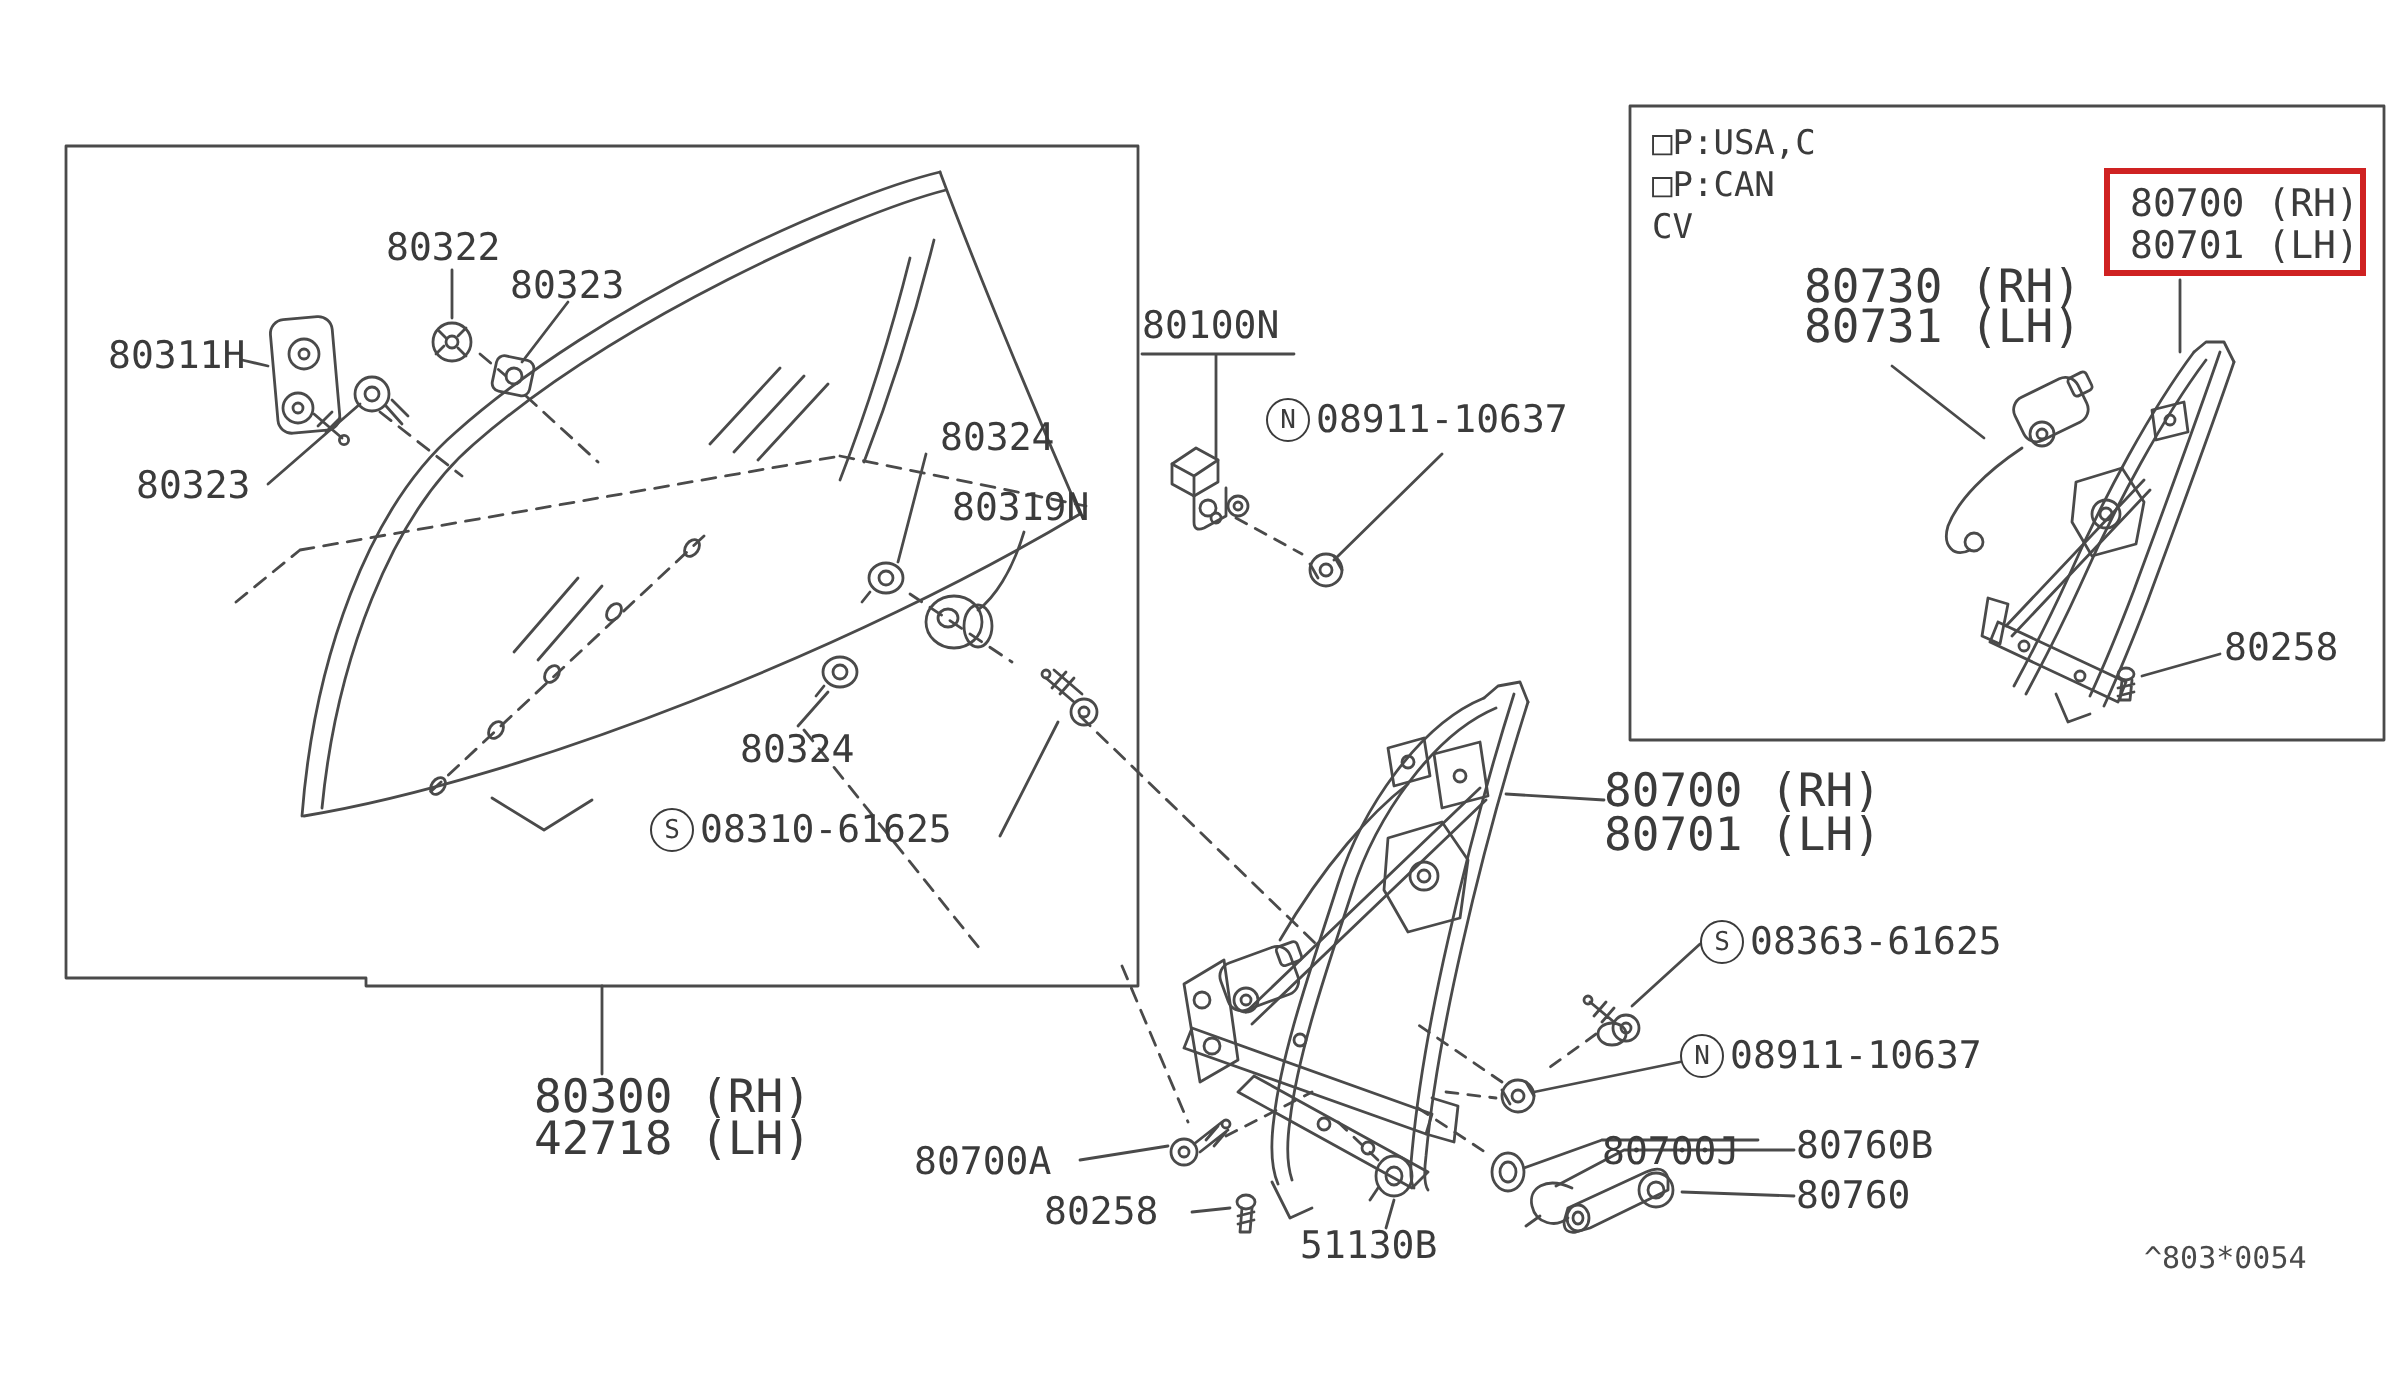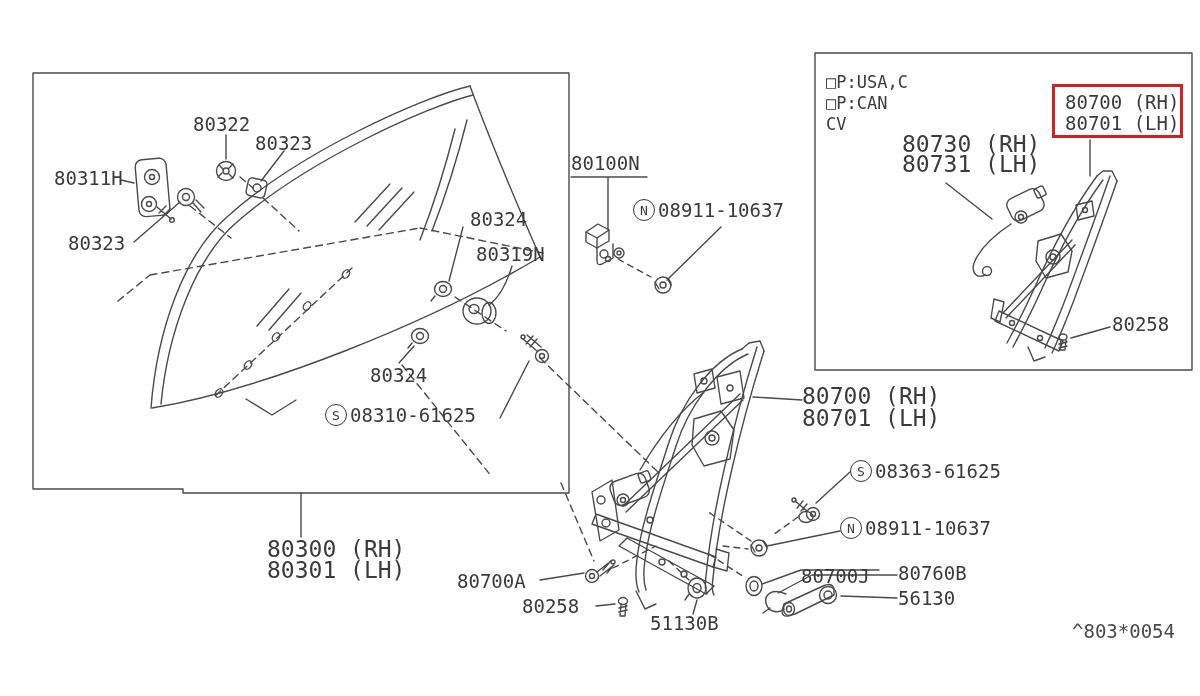--- a/index.html
+++ b/index.html
@@ -9,21 +9,21 @@
   .lbl{position:absolute;font-size:19px;color:#3b3b3b;white-space:nowrap;line-height:21px;
        display:flex;align-items:center;letter-spacing:0px;}
   .lbl-col{position:absolute;font-size:23px;color:#3b3b3b;white-space:nowrap;line-height:21px;}
   .sm{font-size:17px;line-height:21px;}
   .circ{display:inline-flex;align-items:center;justify-content:center;
         width:20px;height:20px;border:1.6px solid #3b3b3b;border-radius:50%;
         font-size:13px;margin-right:3px;flex:0 0 auto;}
   .redbox{position:absolute;left:1052px;top:84px;width:131px;height:54px;
           border:3px solid #cf2222;box-sizing:border-box;padding:5px 0 0 10px;
           font-size:19px;line-height:21px;color:#3b3b3b;}
-  .footer-code{position:absolute;left:1072px;top:620px;font-size:19px;color:#4a4a4a;}
+  .footer-code{position:absolute;left:1072px;top:620px;font-size:15px;color:#4a4a4a;}
 </style>
 </head>
 <body>
 
 <div class="stage">
 
 <svg class="art" width="1200" height="696" viewBox="0 0 1200 696" fill="none" stroke="#4a4a4a" stroke-width="1.4" stroke-linecap="round" stroke-linejoin="round">
 
   <g>
     <path d="M33,489 L33,73 L569,73 L569,493 L183,493 L183,489 Z"></path>
@@ -287,21 +287,21 @@
     </div>
 <div class="lbl" style="left:370px;top:365px">
       <span>80324</span>
     </div>
 <div class="lbl" style="left:325px;top:404px">
       <span class="circ">S</span>
       <span>08310-61625</span>
     </div>
 <div class="lbl-col" style="left:267px;top:539px">
   <div>80300 (RH)</div>
-  <div>80301 (LH)</div>
+  <div>42718 (LH)</div>
 </div>
 
 <div class="lbl" style="left:571px;top:153px">
       <span>80100N</span>
     </div>
 <div class="lbl" style="left:633px;top:199px">
       <span class="circ">N</span>
       <span>08911-10637</span>
     </div>
 
@@ -317,33 +317,33 @@
       <span class="circ">N</span>
       <span>08911-10637</span>
     </div>
 <div class="lbl" style="left:801px;top:566px">
       <span>80700J</span>
     </div>
 <div class="lbl" style="left:898px;top:563px">
       <span>80760B</span>
     </div>
 <div class="lbl" style="left:898px;top:588px">
-      <span>56130</span>
+      <span>80760</span>
     </div>
 <div class="lbl" style="left:457px;top:571px">
       <span>80700A</span>
     </div>
 <div class="lbl" style="left:522px;top:596px">
       <span>80258</span>
     </div>
 <div class="lbl" style="left:650px;top:613px">
       <span>51130B</span>
     </div>
 
-<div class="lbl-col sm" style="left:826px;top:72px">
+<div class="lbl-col sm" style="left:826px;top:62px">
   <div>□P:USA,C</div>
   <div>□P:CAN</div>
   <div>CV</div>
 </div>
 <div class="lbl-col" style="left:902px;top:134px;line-height:20px">
   <div>80730 (RH)</div>
   <div>80731 (LH)</div>
 </div>
 <div class="redbox">
   <div>80700 (RH)</div>

